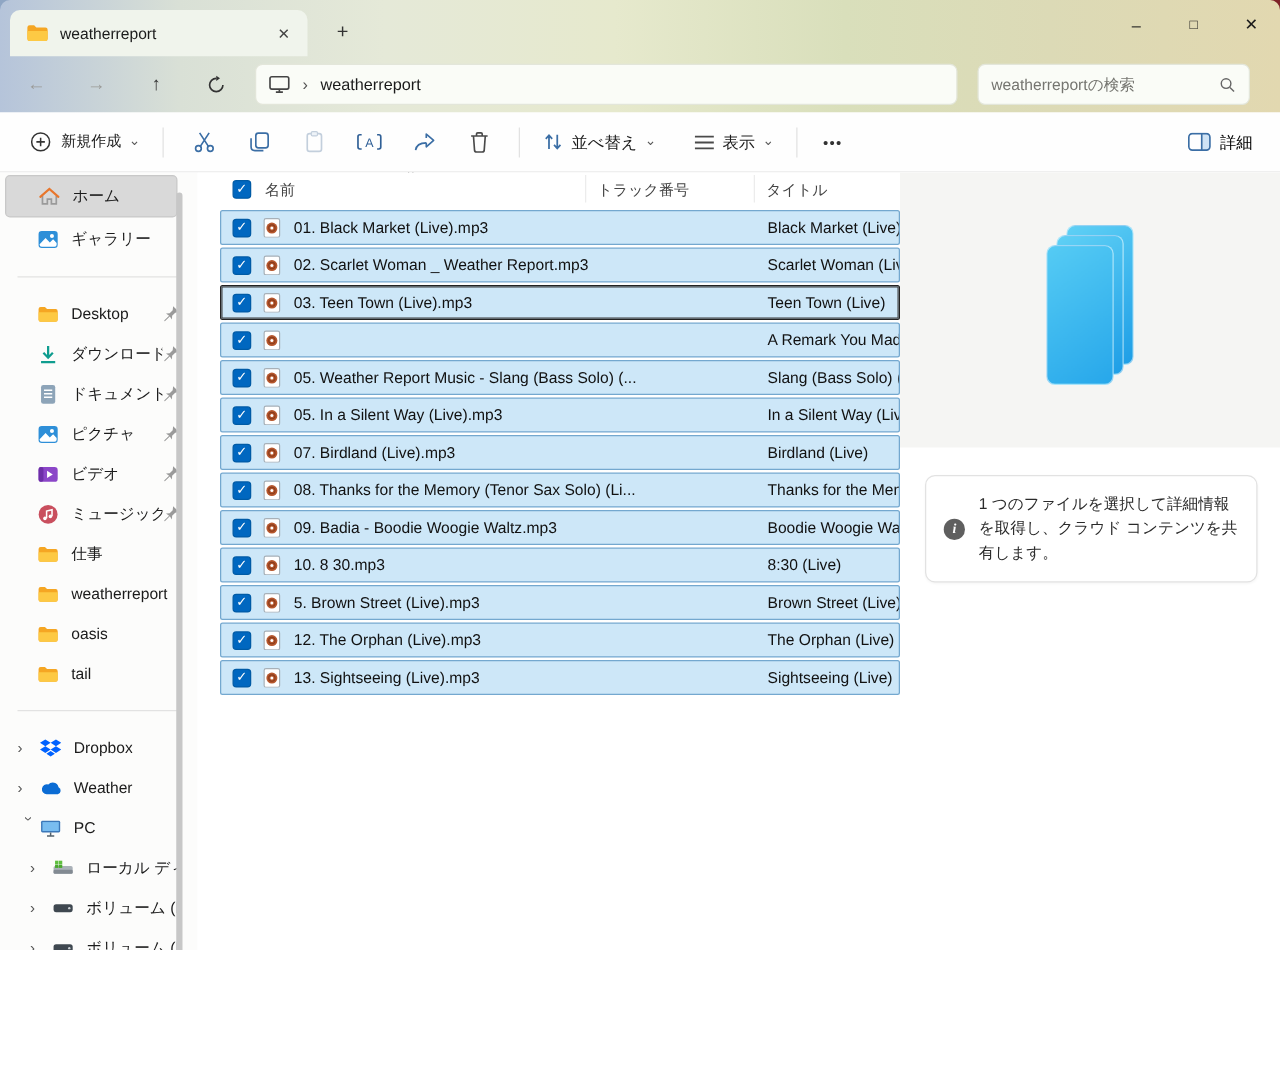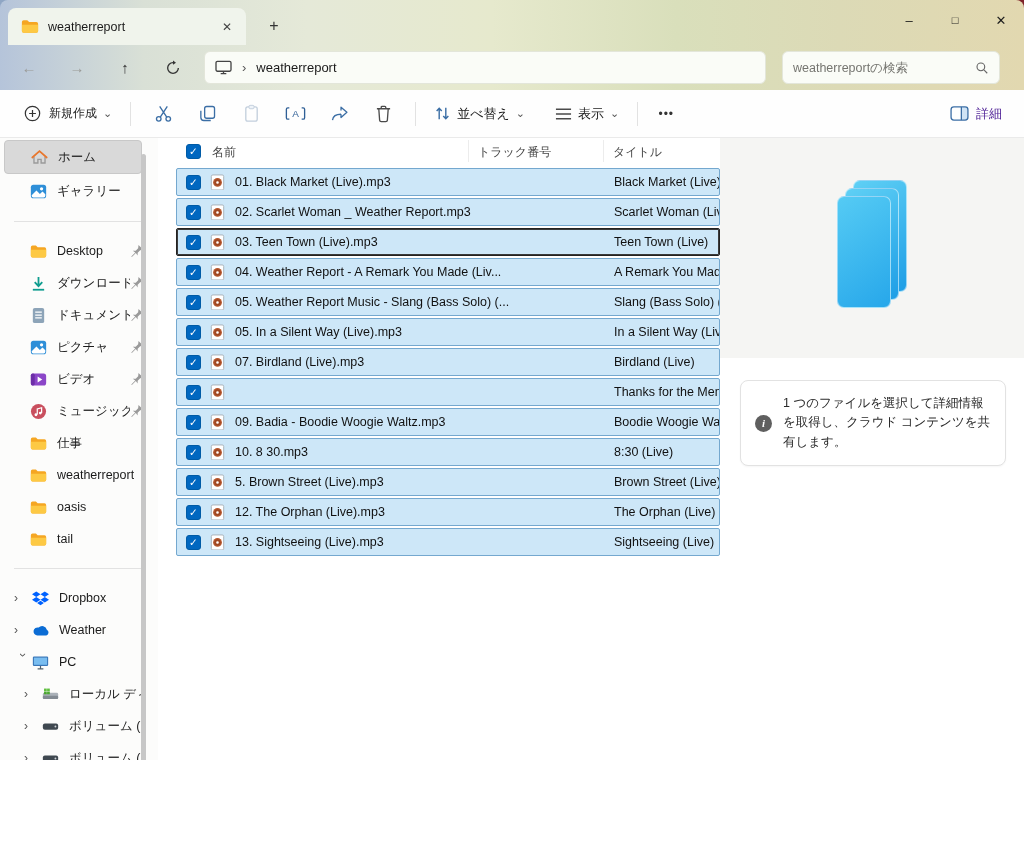--- a/index.html
+++ b/index.html
@@ -49,21 +49,21 @@
   .tb-new .lbl { font-size:12px; color:#1b1b1b; margin:0 6px 0 8px; }
   .tb-chev { font-size:11px; color:#555; line-height:1; }
   .tb-sep { width:1px; height:24px; background:#e2e2e2; margin:0 10px; }
   .tb-icon-btn { width:44px; height:34px; display:flex; align-items:center; justify-content:center; border-radius:4px; }
   .tb-icon-btn.disabled { opacity:.45; }
   .tb-drop { display:flex; align-items:center; padding:6px 8px; border-radius:4px; }
   .tb-drop .lbl { font-size:13px; color:#1b1b1b; margin:0 6px; }
   .tb-more { width:36px; height:34px; display:flex; align-items:center; justify-content:center;
     font-size:12px; color:#333; letter-spacing:1px; border-radius:4px; }
   .tb-details { margin-left:auto; margin-right:14px; display:flex; align-items:center; padding:6px 8px; border-radius:4px; }
-  .tb-details .lbl { font-size:13px; color:#4c1d95; margin-left:7px; }
+  .tb-details .lbl { font-size:13px; color:#000000; margin-left:7px; }
 
   
   .sidebar { position:absolute; left:0; top:138px; width:158px; height:692px; background:#fcfcfb; padding-top:2px; }
   .sb-item { height:32px; display:flex; align-items:center; border-radius:4px; margin:0 16px 0 4px;
     padding-left:26px; position:relative; }
   .sb-item.tall { height:34px; }
   .sb-item.selected { background:#d9d9d9; border:1px solid #c8c8c8; }
   .sb-item.has-chev { padding-left:10px; }
   .sb-item.indent { padding-left:20px; }
   .sb-chev { width:18px; font-size:12px; color:#555; flex:0 0 auto; }
@@ -515,21 +515,20 @@
           <span class="row-title">Teen Town (Live)</span>
         </div>
         <div class="fl-row">
           <span class="row-check checkbox">✓</span>
           <span class="row-fileicon"><svg viewBox="0 0 16 18">
               <rect x="1.4" y="1" width="13.2" height="16" rx="1.6" fill="#fff" stroke="#a7b0b8" stroke-width="1"></rect>
               <circle cx="8" cy="9" r="4.7" fill="#b5562c"></circle>
               <circle cx="8" cy="9" r="2.7" fill="none" stroke="#8a3c1c" stroke-width=".9"></circle>
               <circle cx="8" cy="9" r="1.3" fill="#fff"></circle>
             </svg></span>
-          <span class="row-name">04. Weather Report - A Remark You Made (Liv...</span>
           <span class="row-title">A Remark You Made</span>
         </div>
         <div class="fl-row">
           <span class="row-check checkbox">✓</span>
           <span class="row-fileicon"><svg viewBox="0 0 16 18">
               <rect x="1.4" y="1" width="13.2" height="16" rx="1.6" fill="#fff" stroke="#a7b0b8" stroke-width="1"></rect>
               <circle cx="8" cy="9" r="4.7" fill="#b5562c"></circle>
               <circle cx="8" cy="9" r="2.7" fill="none" stroke="#8a3c1c" stroke-width=".9"></circle>
               <circle cx="8" cy="9" r="1.3" fill="#fff"></circle>
             </svg></span>
@@ -559,20 +558,21 @@
           <span class="row-title">Birdland (Live)</span>
         </div>
         <div class="fl-row">
           <span class="row-check checkbox">✓</span>
           <span class="row-fileicon"><svg viewBox="0 0 16 18">
               <rect x="1.4" y="1" width="13.2" height="16" rx="1.6" fill="#fff" stroke="#a7b0b8" stroke-width="1"></rect>
               <circle cx="8" cy="9" r="4.7" fill="#b5562c"></circle>
               <circle cx="8" cy="9" r="2.7" fill="none" stroke="#8a3c1c" stroke-width=".9"></circle>
               <circle cx="8" cy="9" r="1.3" fill="#fff"></circle>
             </svg></span>
+          <span class="row-name">08. Thanks for the Memory (Tenor Sax Solo) (Li...</span>
           <span class="row-title">Thanks for the Memo</span>
         </div>
         <div class="fl-row">
           <span class="row-check checkbox">✓</span>
           <span class="row-fileicon"><svg viewBox="0 0 16 18">
               <rect x="1.4" y="1" width="13.2" height="16" rx="1.6" fill="#fff" stroke="#a7b0b8" stroke-width="1"></rect>
               <circle cx="8" cy="9" r="4.7" fill="#b5562c"></circle>
               <circle cx="8" cy="9" r="2.7" fill="none" stroke="#8a3c1c" stroke-width=".9"></circle>
               <circle cx="8" cy="9" r="1.3" fill="#fff"></circle>
             </svg></span>

